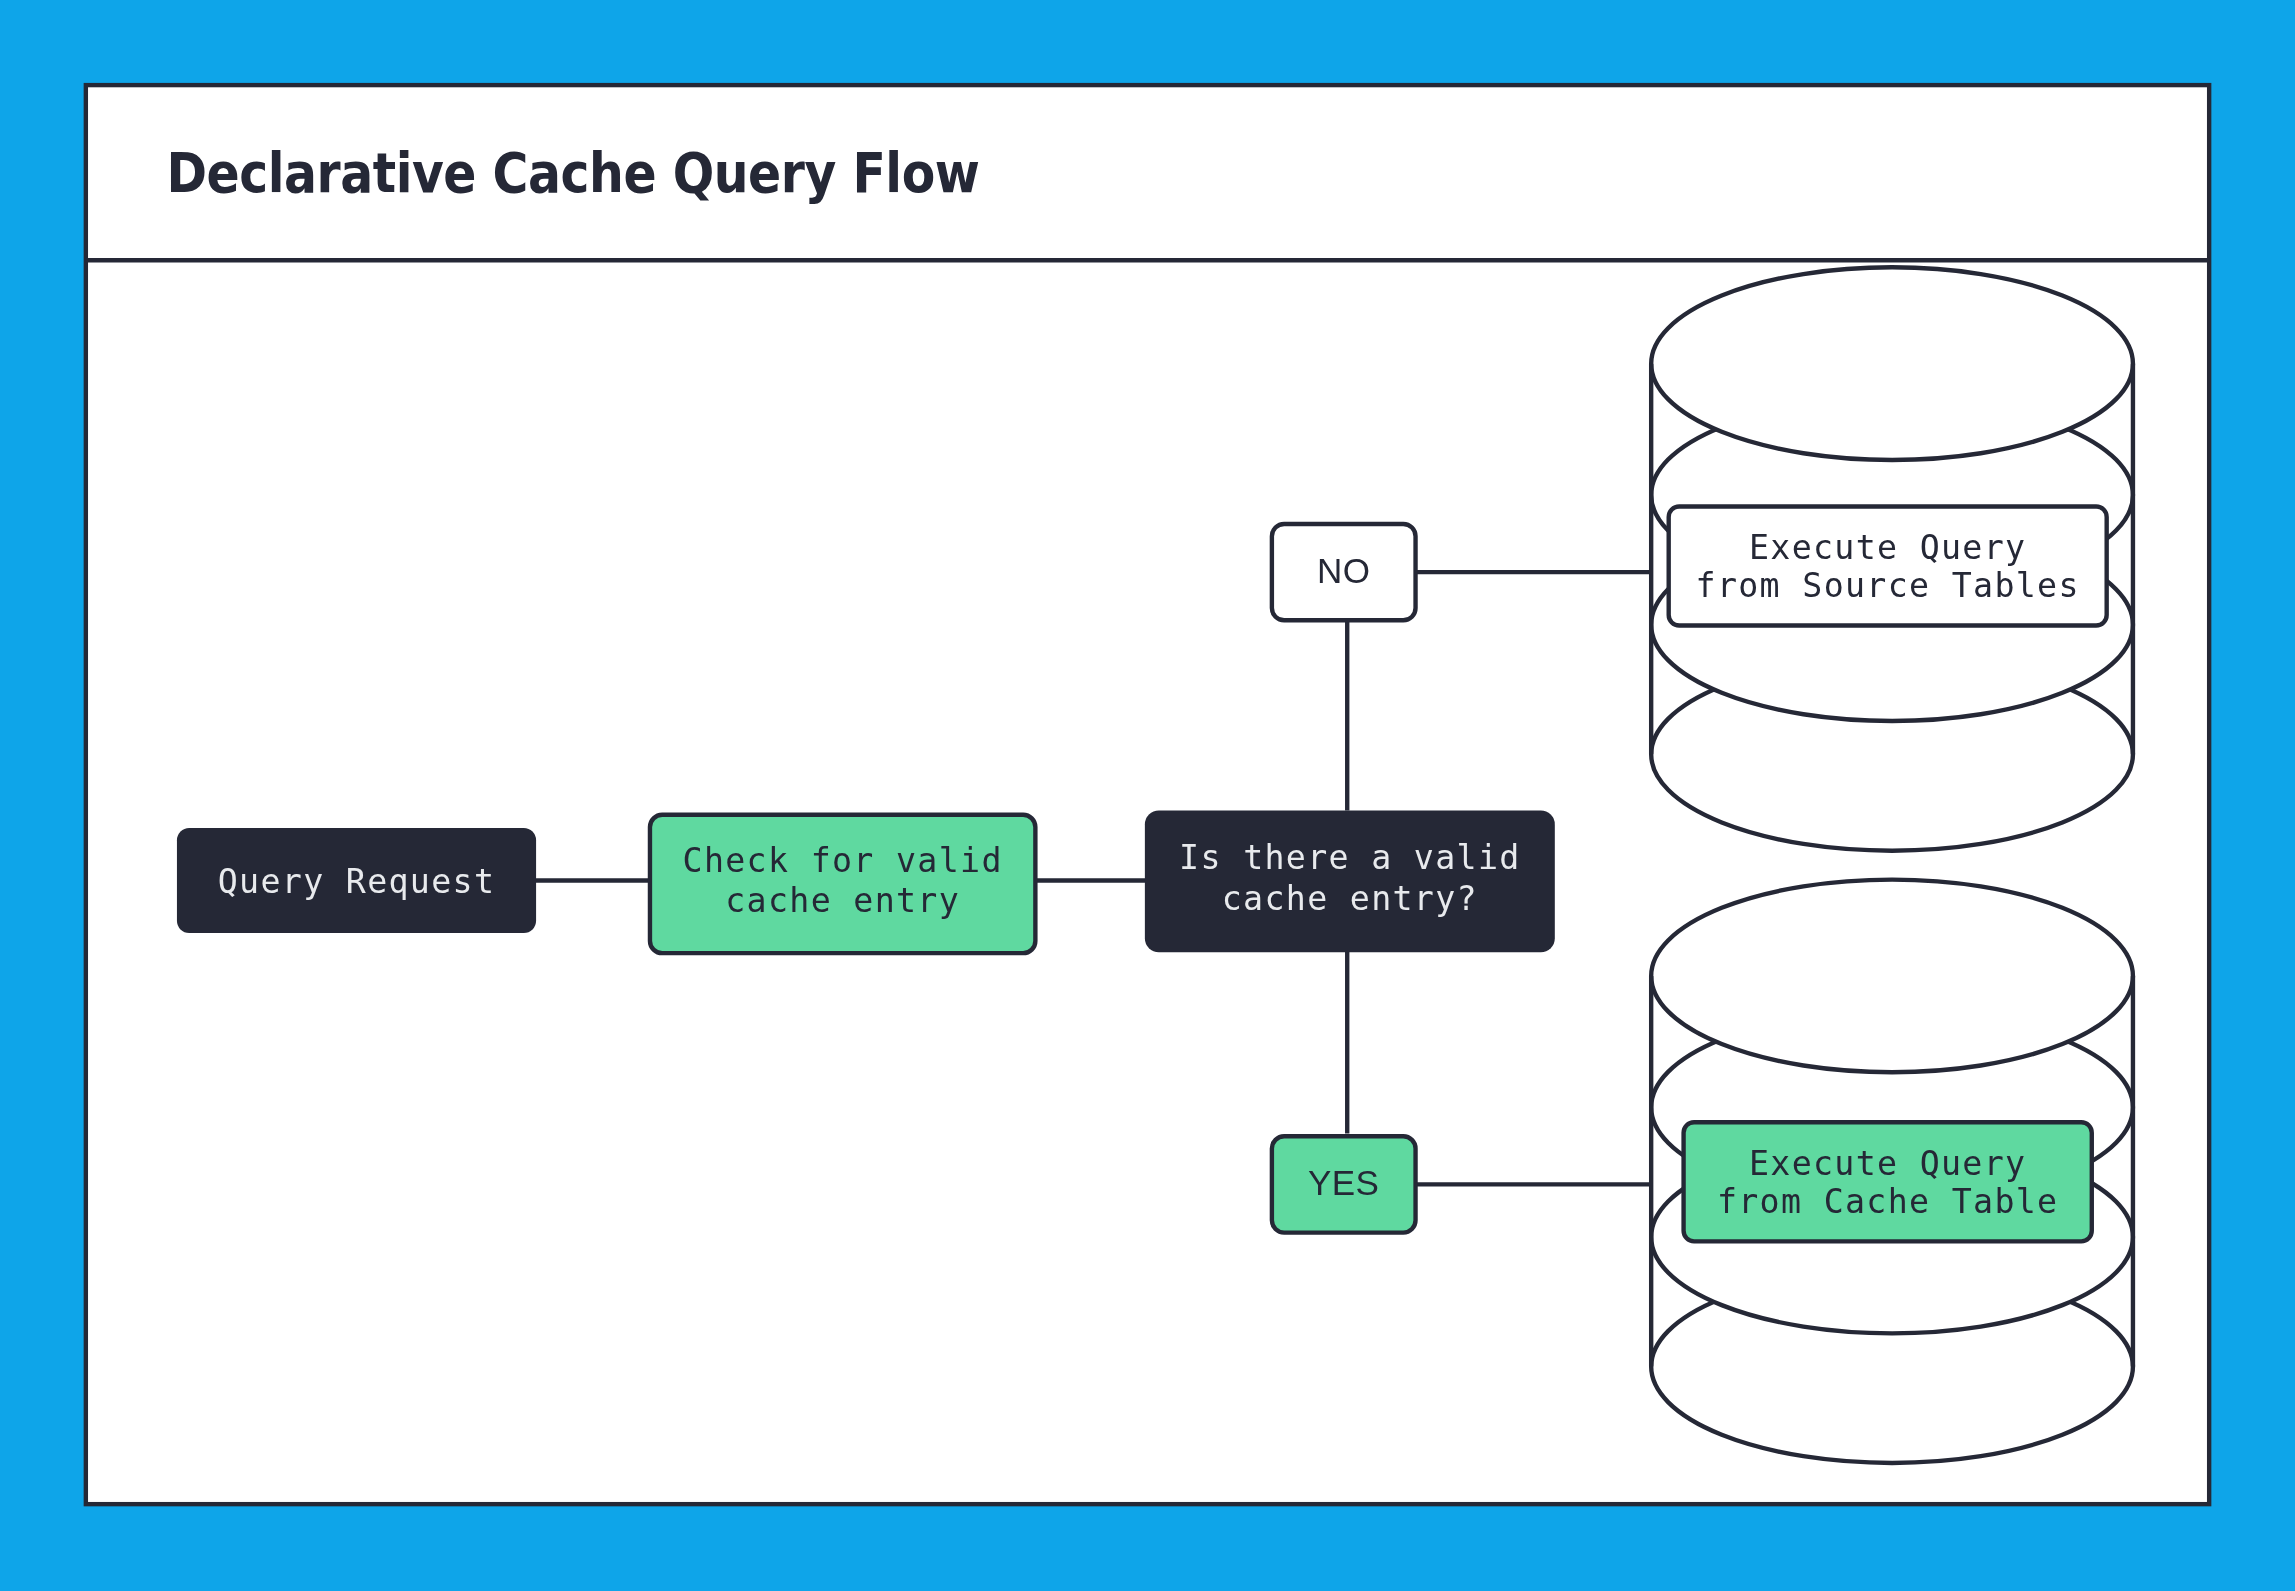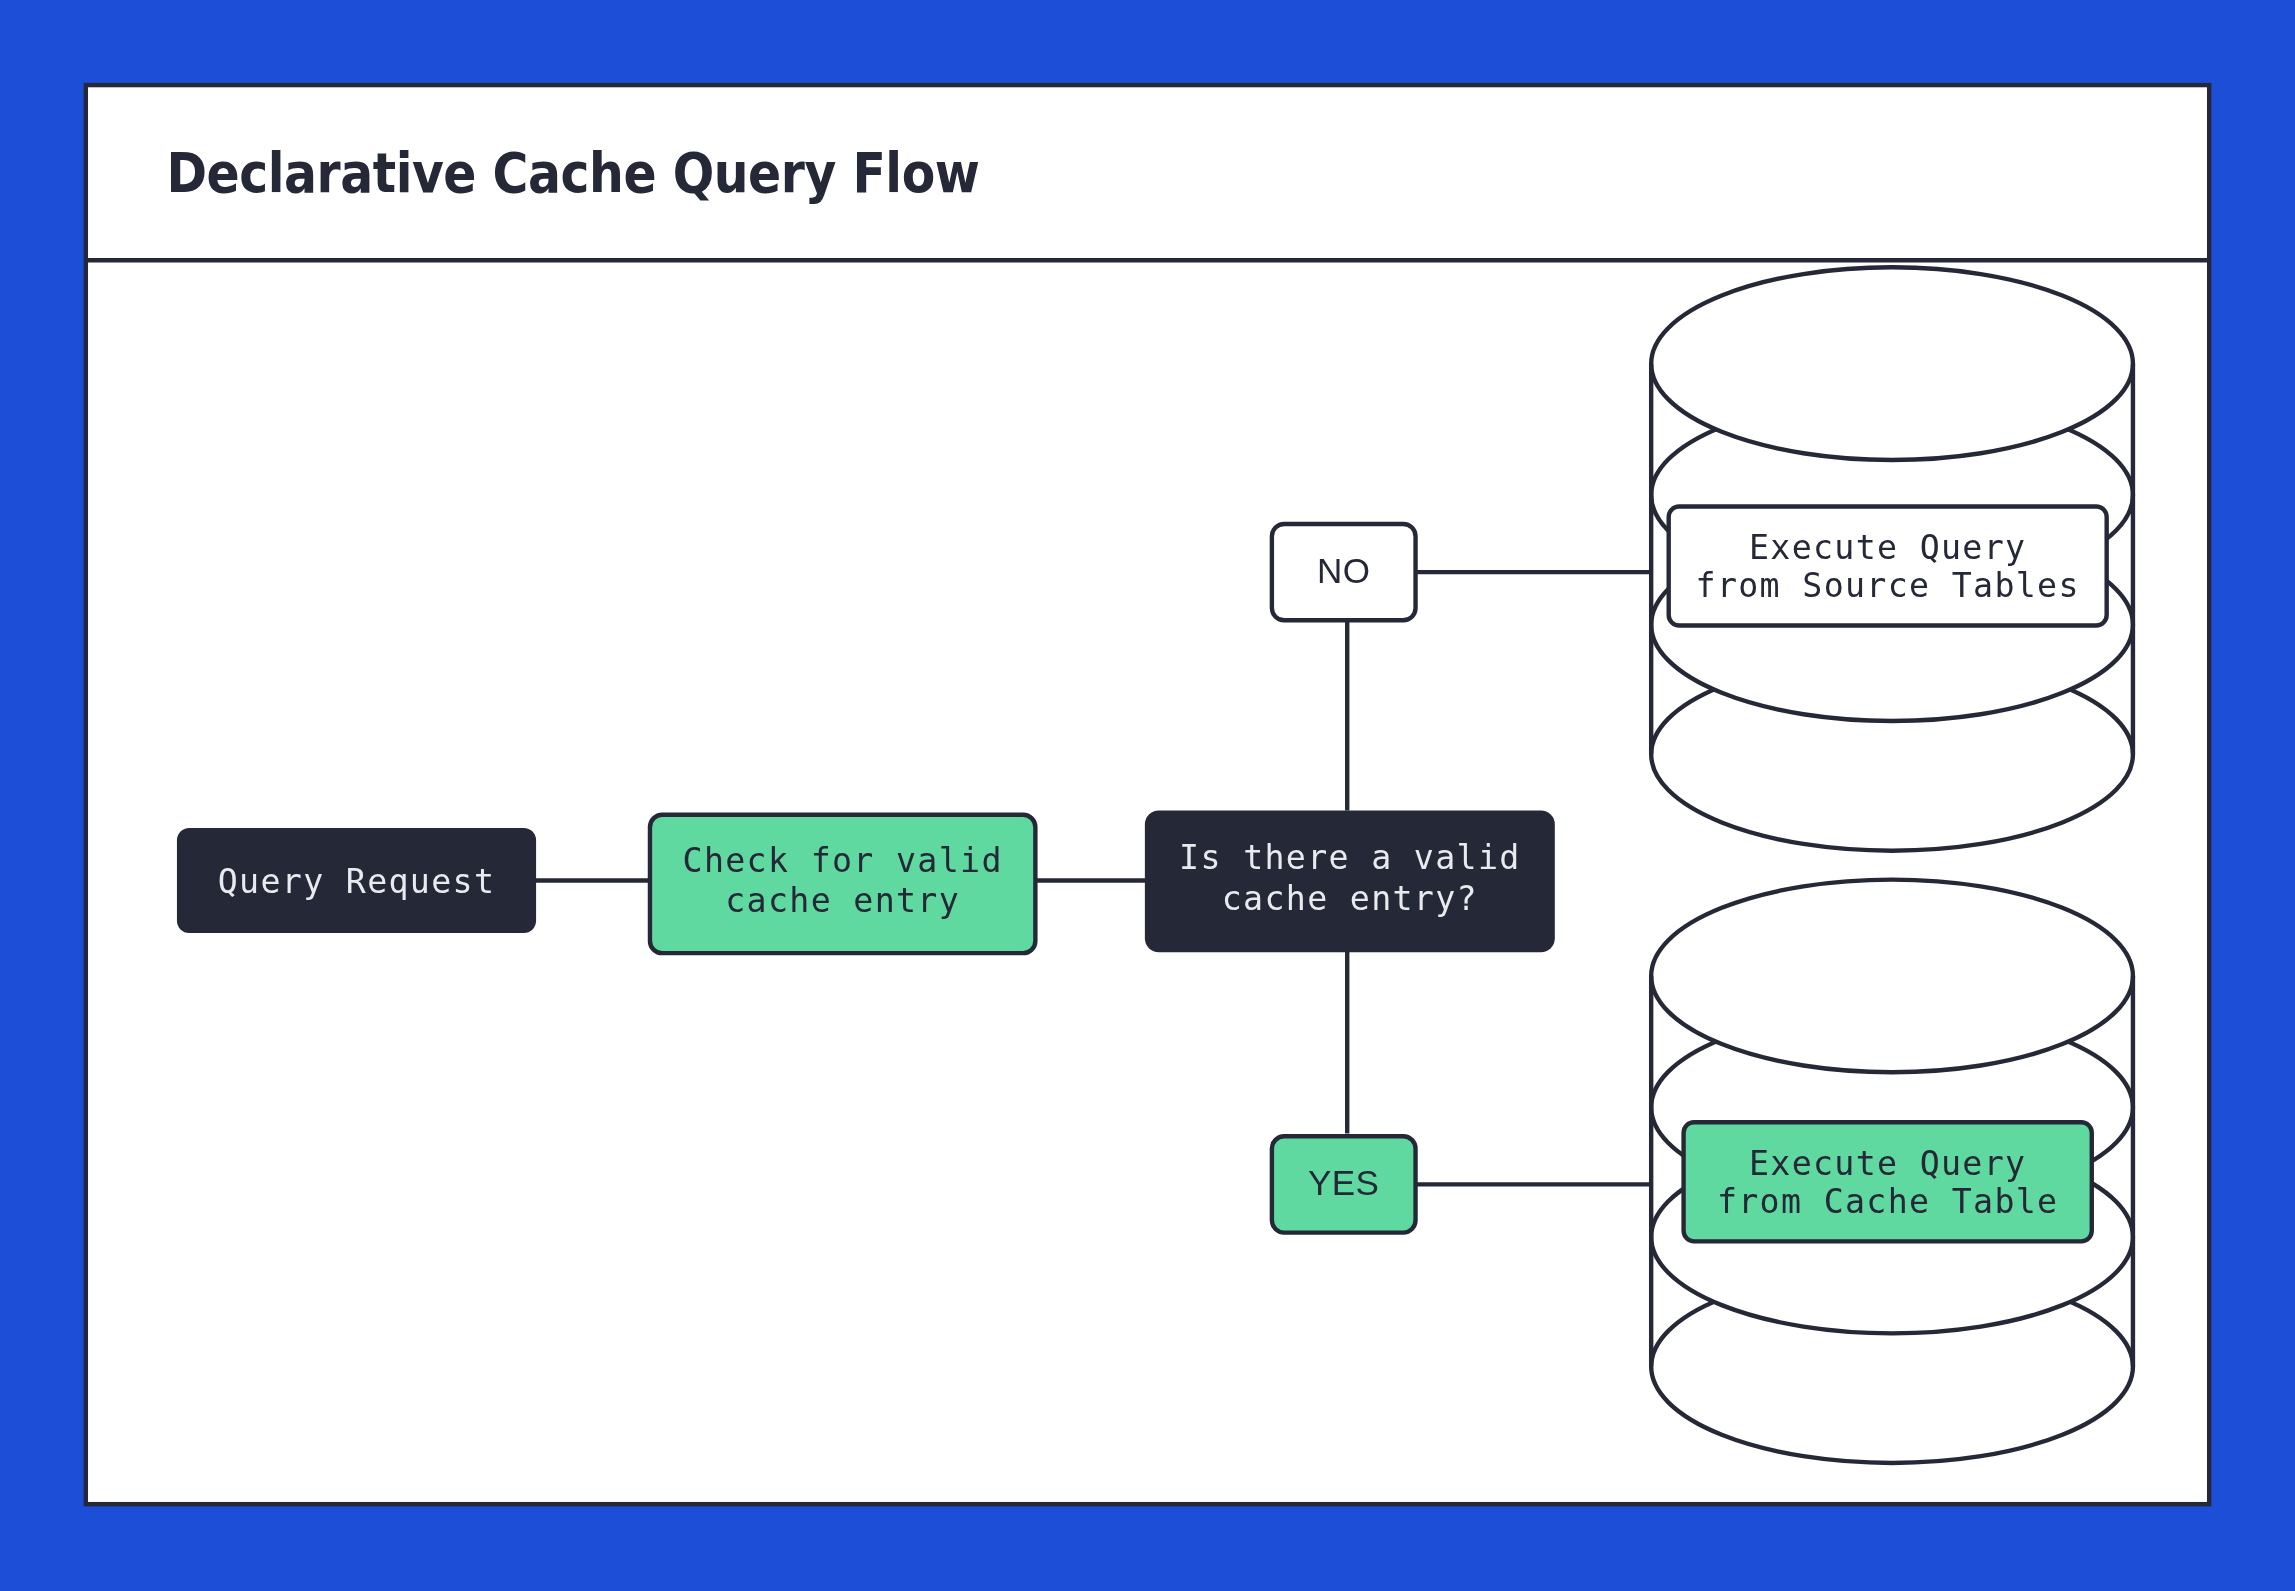--- a/index.html
+++ b/index.html
@@ -10,21 +10,21 @@
   body {
     width: 2295px;
     height: 1591px;
     font-family: "Liberation Sans", sans-serif;
     overflow: hidden;
   }
   #stage {
     position: relative;
     width: 2295px;
     height: 1591px;
-    background: #1d4ed8;
+    background: #0ea5e9;
   }
   .diagram-svg {
     position: absolute;
     top: 0;
     left: 0;
     width: 2295px;
     height: 1591px;
     display: block;
   }
   text { dominant-baseline: middle; }

